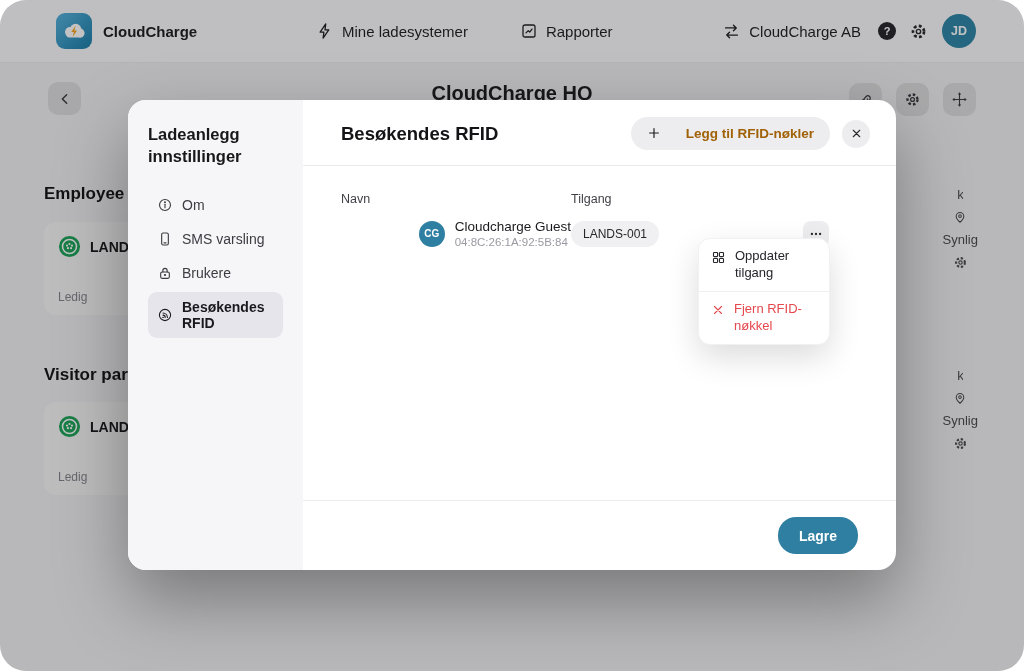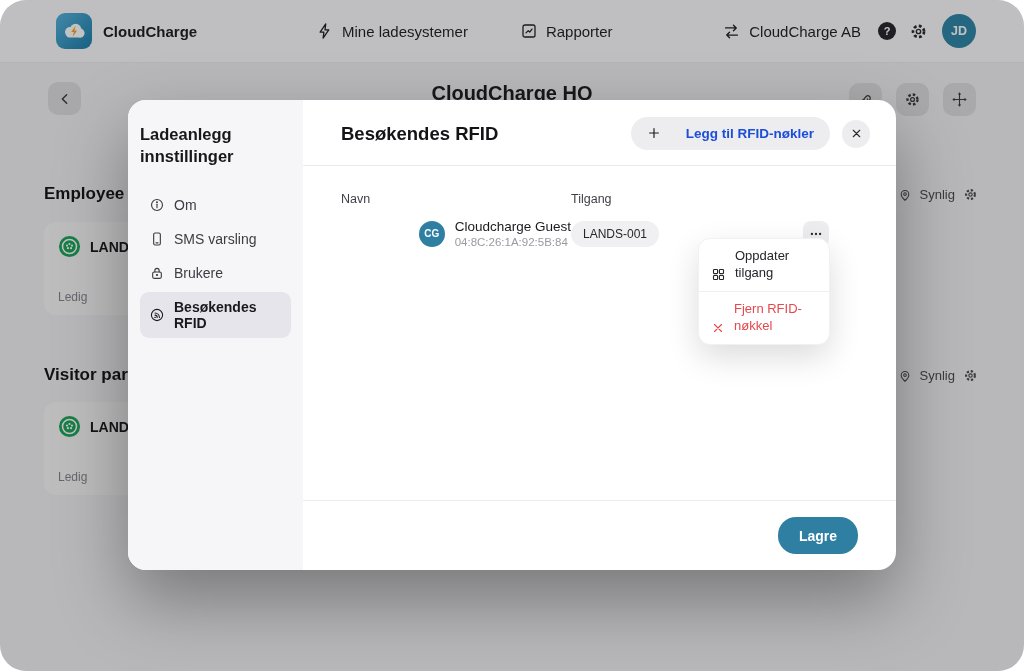--- a/index.html
+++ b/index.html
@@ -24,65 +24,65 @@
 
   
   .back-btn{position:absolute;left:48px;top:82px;width:33px;height:33px;border-radius:10px;
             background:#dededf;display:flex;align-items:center;justify-content:center;cursor:pointer;}
   .page-title{position:absolute;top:82px;left:0;right:0;text-align:center;font-size:20px;
               font-weight:700;color:#1b1b1e;}
   .page-actions{position:absolute;top:83px;right:48px;display:flex;gap:14px;}
   .icon-btn{width:33px;height:33px;border-radius:10px;background:#dededf;display:flex;
             align-items:center;justify-content:center;cursor:pointer;color:#3a3a3e;}
   .section-heading{position:absolute;left:44px;font-size:17px;font-weight:700;color:#131316;white-space:nowrap;}
-  .vis-row{position:absolute;right:46px;display:flex;align-items:center;gap:8px;color:#4a4a50;font-size:13px;}
+  .vis-row{position:absolute;right:46px;display:flex;align-items:center;gap:8px;color:#4a4a50;font-size:13px;flex-direction:column;}
   .vis-frag{display:inline-block;width:6px;overflow:hidden;white-space:nowrap;}
   .park-card{position:absolute;left:44px;width:200px;height:93px;background:#f8f8f9;border-radius:12px;
              box-sizing:border-box;padding:13px 14px;}
   .park-head{display:flex;align-items:center;gap:9px;}
   .park-name{font-size:14px;font-weight:700;color:#1a1a1d;white-space:nowrap;}
   .park-status{position:absolute;left:14px;bottom:11px;font-size:12px;color:#85858c;}
 
   .overlay{position:absolute;inset:0;background:rgba(10,10,14,.25);}
 
   
   .modal{position:absolute;left:128px;top:100px;width:768px;height:470px;background:#fff;
          border-radius:18px;box-shadow:0 30px 70px rgba(0,0,0,.35);display:flex;overflow:hidden;}
-  .m-sidebar{width:175px;flex-shrink:0;background:#f6f6f8;box-sizing:border-box;padding:24px 12px;}
+  .m-sidebar{width:175px;flex-shrink:0;background:#f6f6f8;box-sizing:border-box;padding:24px 20px;}
   .m-side-title{font-size:16.5px;font-weight:700;color:#18181b;line-height:1.32;margin:0 0 22px;}
   .m-nav-item{display:flex;align-items:center;gap:9px;padding:7px 9px;margin-bottom:4px;font-size:14px;
               color:#3c3c43;border-radius:9px;cursor:pointer;}
   .m-nav-item.active{background:#e6e5ec;font-weight:700;color:#19191c;}
   .m-nav-item svg{flex-shrink:0;}
 
   .m-main{flex:1;display:flex;flex-direction:column;min-width:0;position:relative;}
   .m-header{display:flex;align-items:center;padding:17px 26px 15px 38px;border-bottom:1px solid #ececef;}
   .m-title{font-size:18.5px;font-weight:700;color:#141417;flex:1;}
   .add-btn{display:flex;gap:25px;background:#ededf0;border:none;border-radius:19px;
-           padding:9px 16px;font-size:13.5px;font-weight:600;color:#1d4ed8;cursor:pointer;
+           padding:9px 16px;font-size:13.5px;font-weight:600;color:#a16207;cursor:pointer;
            font-family:inherit;white-space:nowrap;}
   .close-btn{width:28px;height:28px;border-radius:50%;background:#ededf0;border:none;margin-left:12px;
              display:flex;align-items:center;justify-content:center;cursor:pointer;flex-shrink:0;}
 
   .m-content{flex:1;box-sizing:border-box;padding:26px 67px 0 38px;}
   .tgrid{display:grid;grid-template-columns:230px 1fr 26px;align-items:center;}
   .thead{font-size:12.5px;color:#3f3f46;margin-bottom:13px;}
   .cell-name{display:flex;align-items:center;gap:10px;justify-content:flex-end;}
   .avatar-sm{width:26px;height:26px;border-radius:50%;background:#2e7fa2;color:#fff;font-size:10px;
              font-weight:700;display:flex;align-items:center;justify-content:center;flex-shrink:0;}
   .row-name{font-size:13.5px;color:#1a1a1d;}
   .row-mac{font-size:11.5px;color:#9a9aa2;margin-top:2px;}
   .badge{display:inline-block;background:#f0eff2;border-radius:14px;padding:6px 12px;font-size:12px;
          color:#27272b;justify-self:start;}
   .dots-btn{width:26px;height:26px;border-radius:8px;background:#ededf0;border:none;display:flex;
             align-items:center;justify-content:center;cursor:pointer;}
 
   .menu{position:absolute;left:395px;top:138px;width:130px;background:#fff;border-radius:12px;
         border:1px solid #f1f1f3;box-shadow:0 12px 32px rgba(0,0,0,.14);z-index:5;overflow:hidden;}
-  .menu-item{display:flex;align-items:flex-end;gap:9px;padding:9px 12px;font-size:13px;
+  .menu-item{display:flex;align-items:flex-start;gap:9px;padding:9px 12px;font-size:13px;
              color:#26262b;line-height:1.3;cursor:pointer;}
   .menu-item svg{margin-top:2px;flex-shrink:0;}
   .menu-divider{height:1px;background:#efeff1;}
   .menu-item.danger{color:#e5484d;}
 
   .m-footer{border-top:1px solid #ececef;height:70px;box-sizing:border-box;padding:16px 38px;
             display:flex;justify-content:flex-end;}
   .save-btn{background:#2e7fa2;color:#fff;border:none;border-radius:18px;padding:0 21px;height:37px;
             font-size:14px;font-weight:600;cursor:pointer;font-family:inherit;}
 </style>

